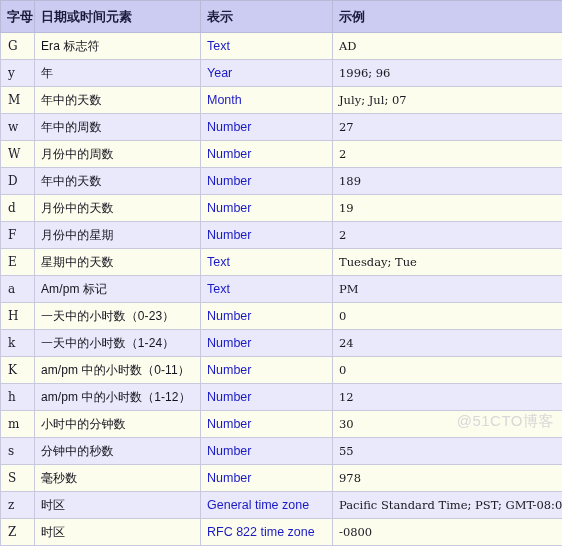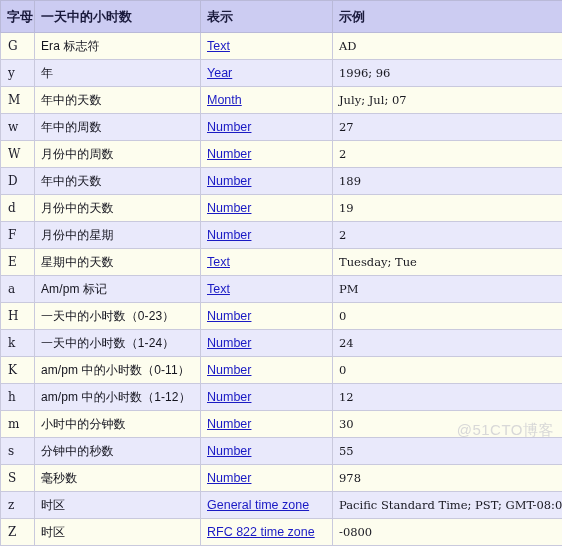--- a/index.html
+++ b/index.html
@@ -80,37 +80,36 @@
     letter-spacing: 0.1px;
   }
 
   td.col-present {
     font-family: "Liberation Sans", sans-serif;
     font-size: 12.5px;
   }
 
   td.col-present a.doc-link {
     color: #1a1ac4;
-    text-decoration: underline;
     cursor: pointer;
     font-size: 12.5px;
   }
 
   td.col-example {
     font-family: "DejaVu Serif", "Liberation Serif", serif;
     font-size: 11.5px;
     color: #181820;
     letter-spacing: 0px;
     padding-left: 6px;
   }
 
   .watermark {
     position: absolute;
     right: 8px;
-    bottom: 0;
+    bottom: 9px;
     font-family: "Liberation Sans", sans-serif;
     font-size: 15px;
     color: #d8d8d8;
     letter-spacing: 0.5px;
     pointer-events: none;
     user-select: none;
     white-space: nowrap;
   }
 </style>
 </head>
@@ -121,21 +120,21 @@
   <table class="sdf-table">
     <colgroup>
       <col class="c-letter">
       <col class="c-element">
       <col class="c-present">
       <col class="c-example">
     </colgroup>
     <thead>
       <tr>
         <th>字母</th>
-        <th>一天中的小时数</th>
+        <th>日期或时间元素</th>
         <th>表示</th>
         <th>示例</th>
       </tr>
     </thead>
     <tbody id="table-body">
         <tr class="row-odd">
           <td class="col-letter">G</td>
           <td class="col-element">Era 标志符</td>
           <td class="col-present"><a class="doc-link">Text</a></td>
           <td class="col-example">AD</td>

